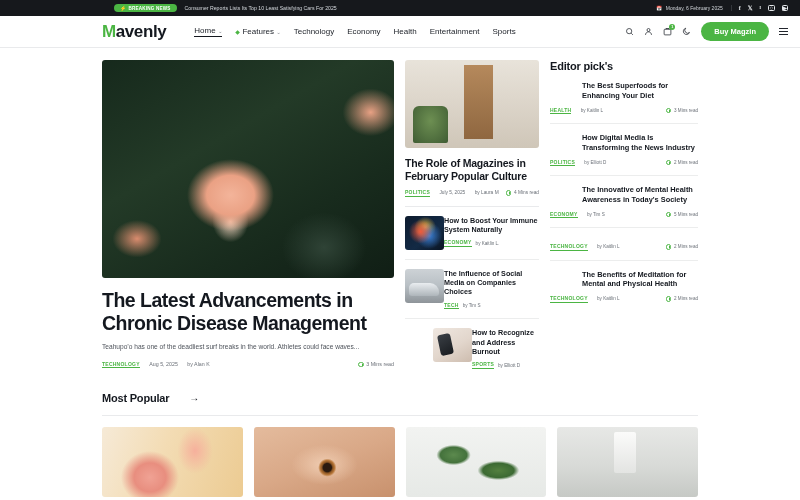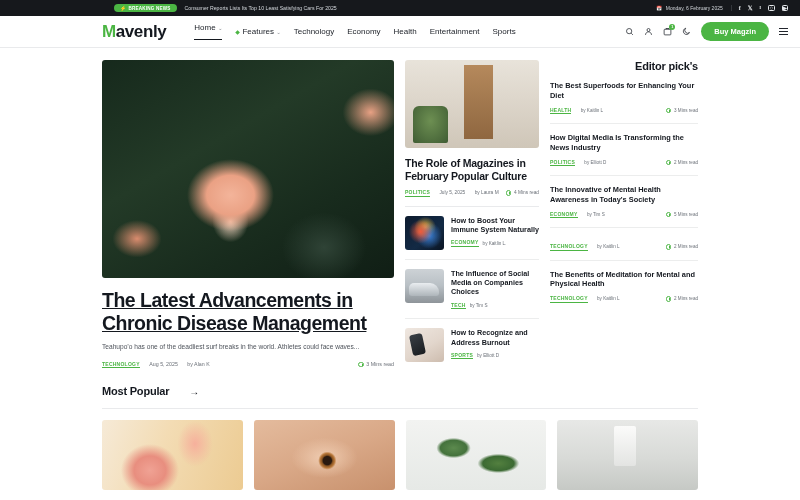--- a/index.html
+++ b/index.html
@@ -33,21 +33,21 @@
   
   .nav {
     height: 32px; display: flex; align-items: center;
     padding: 0 12px 0 102px; border-bottom: 1px solid #e9eaec; background: #fff;
   }
   .logo { display: flex; align-items: baseline; font-size: 17px; font-weight: 700; letter-spacing: -.4px; }
   .logo .mk { color: #4bb543; font-weight: 700; }
   .logo .rest { color: #14181f; text-align: center; }
   .menu { display: flex; align-items: center; gap: 13px; margin-left: 28px; font-size: 8px; color: #22262d; }
   .menu .mi { display: flex; align-items: center; gap: 2.5px; cursor: pointer; white-space: nowrap; }
-  .menu .mi.active { border-bottom: 1px solid #14181f; padding-bottom: 7px; }
+  .menu .mi.active { border-bottom: 1px solid #14181f; padding-bottom: 1px; }
   .caret { font-size: 5px; color: #6b7078; }
   .diamond { color: #4bb543; font-size: 6px; }
   .nav-right { margin-left: auto; display: flex; align-items: center; gap: 10px; }
   .nav-ico { color: #22262d; font-size: 9px; line-height: 1; cursor: pointer; position: relative;
              display: inline-flex; align-items: center; justify-content: center; }
   .cart-badge {
     position: absolute; top: -3px; right: -3px; background: #4bb543; color: #fff;
     width: 6px; height: 6px; border-radius: 50%; font-size: 4px;
     display: flex; align-items: center; justify-content: center; font-weight: bold;
   }
@@ -56,45 +56,45 @@
     padding: 5px 13px; font-size: 7.5px; font-weight: bold; cursor: pointer;
     font-family: "Liberation Sans", sans-serif;
   }
   .ham { display: inline-flex; flex-direction: column; gap: 1.8px; cursor: pointer; }
   .ham i { display: block; width: 9px; height: 1.1px; background: #22262d; }
   
   .wrap { padding: 12px 102px 0 102px; }
   .grid { display: grid; grid-template-columns: 292px 1fr 148px; gap: 11px; }
   
   .hero-img { width: 100%; height: 218px; border-radius: 3px; position: relative; overflow: hidden; }
-  .hero-title { font-size: 19.5px; font-weight: 700; line-height: 1.18; letter-spacing: -.5px; margin-top: 11px; text-decoration: underline; }
+  .hero-title { font-size: 19.5px; font-weight: 700; line-height: 1.18; letter-spacing: -.5px; margin-top: 11px; }
   .hero-excerpt { font-size: 6.6px; color: #4e535b; margin-top: 7px; line-height: 1.45; }
   .meta-row { display: flex; align-items: center; margin-top: 9px; font-size: 5.3px; color: #6b7078; }
   .cat { color: #4bb543; font-weight: bold; font-size: 5px; letter-spacing: .25px;
          border-bottom: .7px solid #4bb543; padding-bottom: .5px; }
   .dot-sep { margin: 0 4px; }
   .readtime { margin-left: auto; display: flex; align-items: center; gap: 2.5px; color: #6b7078; }
   .clock { width: 5.5px; height: 5.5px; border: .7px solid #4bb543; border-radius: 50%;
            display: inline-block; position: relative; }
   .clock::after { content: ""; position: absolute; left: 2.2px; top: 1.1px; width: .6px;
                   height: 1.9px; background: #4bb543; }
   
   .mid-img { width: 100%; height: 88px; border-radius: 3px; overflow: hidden; }
   .mid-title { font-size: 10.5px; font-weight: 700; line-height: 1.2; margin-top: 9px; letter-spacing: -.2px; }
   .mid-meta { display: flex; align-items: center; margin-top: 7px; font-size: 4.8px; color: #6b7078; }
   .hr { height: 1px; background: #e9eaec; margin: 9px 0 0 0; }
-  .list-item { display: flex; gap: 7px; padding: 9px 0; border-bottom: 1px solid #eceded; }
+  .list-item { display: flex; padding: 9px 0; border-bottom: 1px solid #eceded; }
   .li-thumb { width: 39px; height: 34px; border-radius: 3px; flex: none; overflow: hidden; }
   .li-title { font-size: 7.2px; font-weight: 700; line-height: 1.3; color: #14181f; }
   .li-meta { display: flex; align-items: center; gap: 4px; margin-top: 5px; font-size: 4.6px; color: #6b7078; }
   
-  .ep-head { font-size: 11px; font-weight: 700; letter-spacing: -.2px; text-align: right; }
+  .ep-head { font-size: 11px; font-weight: 700; letter-spacing: -.2px; }
   .ep-item { padding: 9px 0; border-bottom: 1px solid #eceded; }
   .ep-item:first-of-type { padding-top: 11px; }
-  .ep-title { font-size: 7.4px; font-weight: 700; line-height: 1.32; color: #14181f; }
+  .ep-title { font-size: 7.4px; font-weight: 700; line-height: 1.32; color: #14181f; margin-left: 32px; }
   .ep-meta { display: flex; align-items: center; margin-top: 6px; font-size: 4.6px; color: #6b7078; }
   
   .mp { padding: 14px 102px 0 102px; }
   .mp-head { display: flex; align-items: center; gap: 20px; font-size: 11px; font-weight: 700; letter-spacing: -.2px; }
   .mp-arrow { font-size: 10px; color: #14181f; }
   .mp-rule { height: 1px; background: #e9eaec; margin-top: 11px; }
   .mp-grid { display: grid; grid-template-columns: repeat(4, 1fr); gap: 11px; margin-top: 11px; }
   .mp-card { width: 100%; height: 70px; border-radius: 3px; overflow: hidden; }
   
   .img-lily { background:
@@ -271,21 +271,21 @@
         <div class="li-thumb img-van"></div>
         <div>
           <div class="li-title">The Influence of Social Media on Companies Choices</div>
           <div class="li-meta">
             <span class="cat">TECH</span>
             <span>by Tim S</span>
           </div>
         </div>
       </div>
 
-      <div class="list-item" style="border-bottom:none;">
+      <div class="list-item" style="border-bottom:none;margin-left:28px;">
         <div class="li-thumb img-phone"></div>
         <div>
           <div class="li-title">How to Recognize and Address Burnout</div>
           <div class="li-meta">
             <span class="cat">SPORTS</span>
             <span>by Elliott D</span>
           </div>
         </div>
       </div>
     </div>

